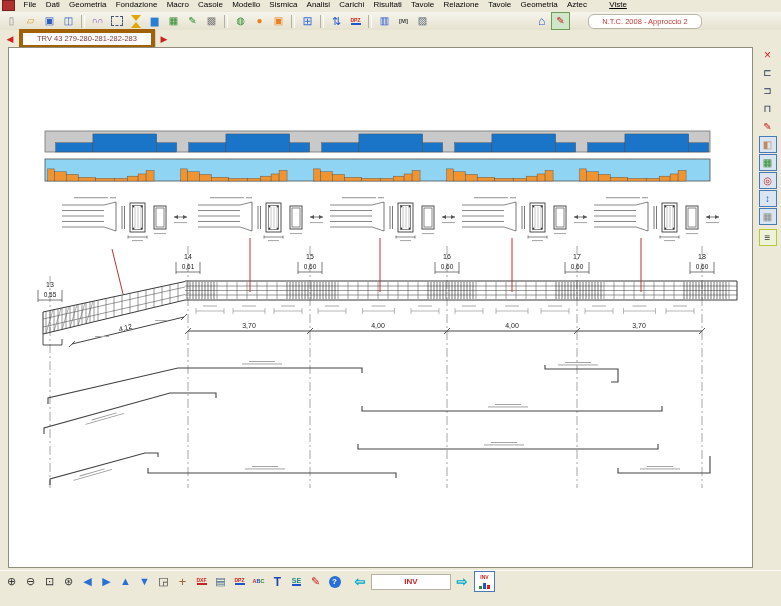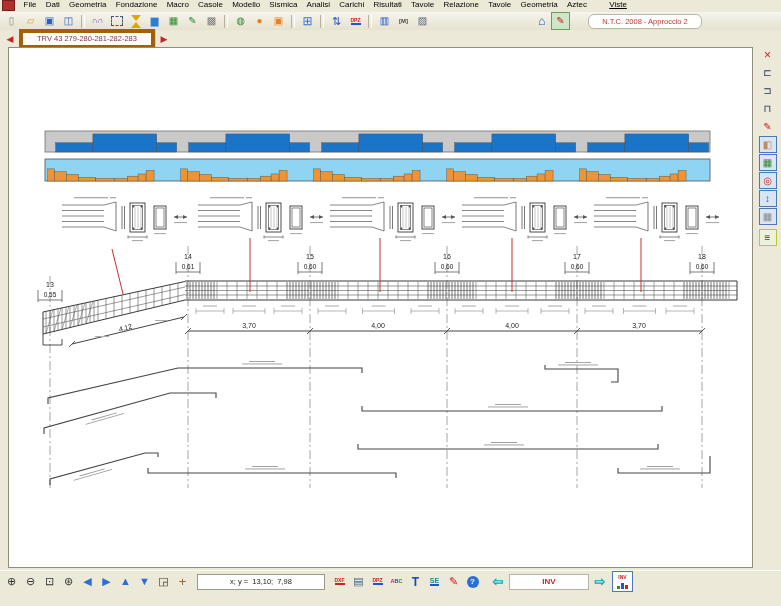--- a/index.html
+++ b/index.html
@@ -775,21 +775,20 @@
         <div class="bbtn">
           <span style="color: rgb(42, 111, 214);">▼</span>
         </div>
         <div class="bbtn">
           <span style="color: rgb(51, 51, 51);">◲</span>
         </div>
         <div class="bbtn">
           <span style="color: rgb(153, 102, 51); font-size: 13px;">+</span>
         </div>
       </div>
-    <div class="coord">x; y =  13,10;  7,98</div>
     <div id="bb-right" style="display:flex;align-items:center;">
         <div class="bbtn">
           <span class="txtic" style="color: rgb(204, 34, 34); font-size: 5px; border-bottom: 2px solid rgb(204, 34, 34);">DXF</span>
         </div>
         <div class="bbtn">
           <span style="color: rgb(68, 102, 136);">▤</span>
         </div>
         <div class="bbtn">
           <span class="txtic" style="color: rgb(204, 34, 34); font-size: 5px; border-bottom: 2px solid rgb(34, 85, 204);">DPZ</span>
         </div>

